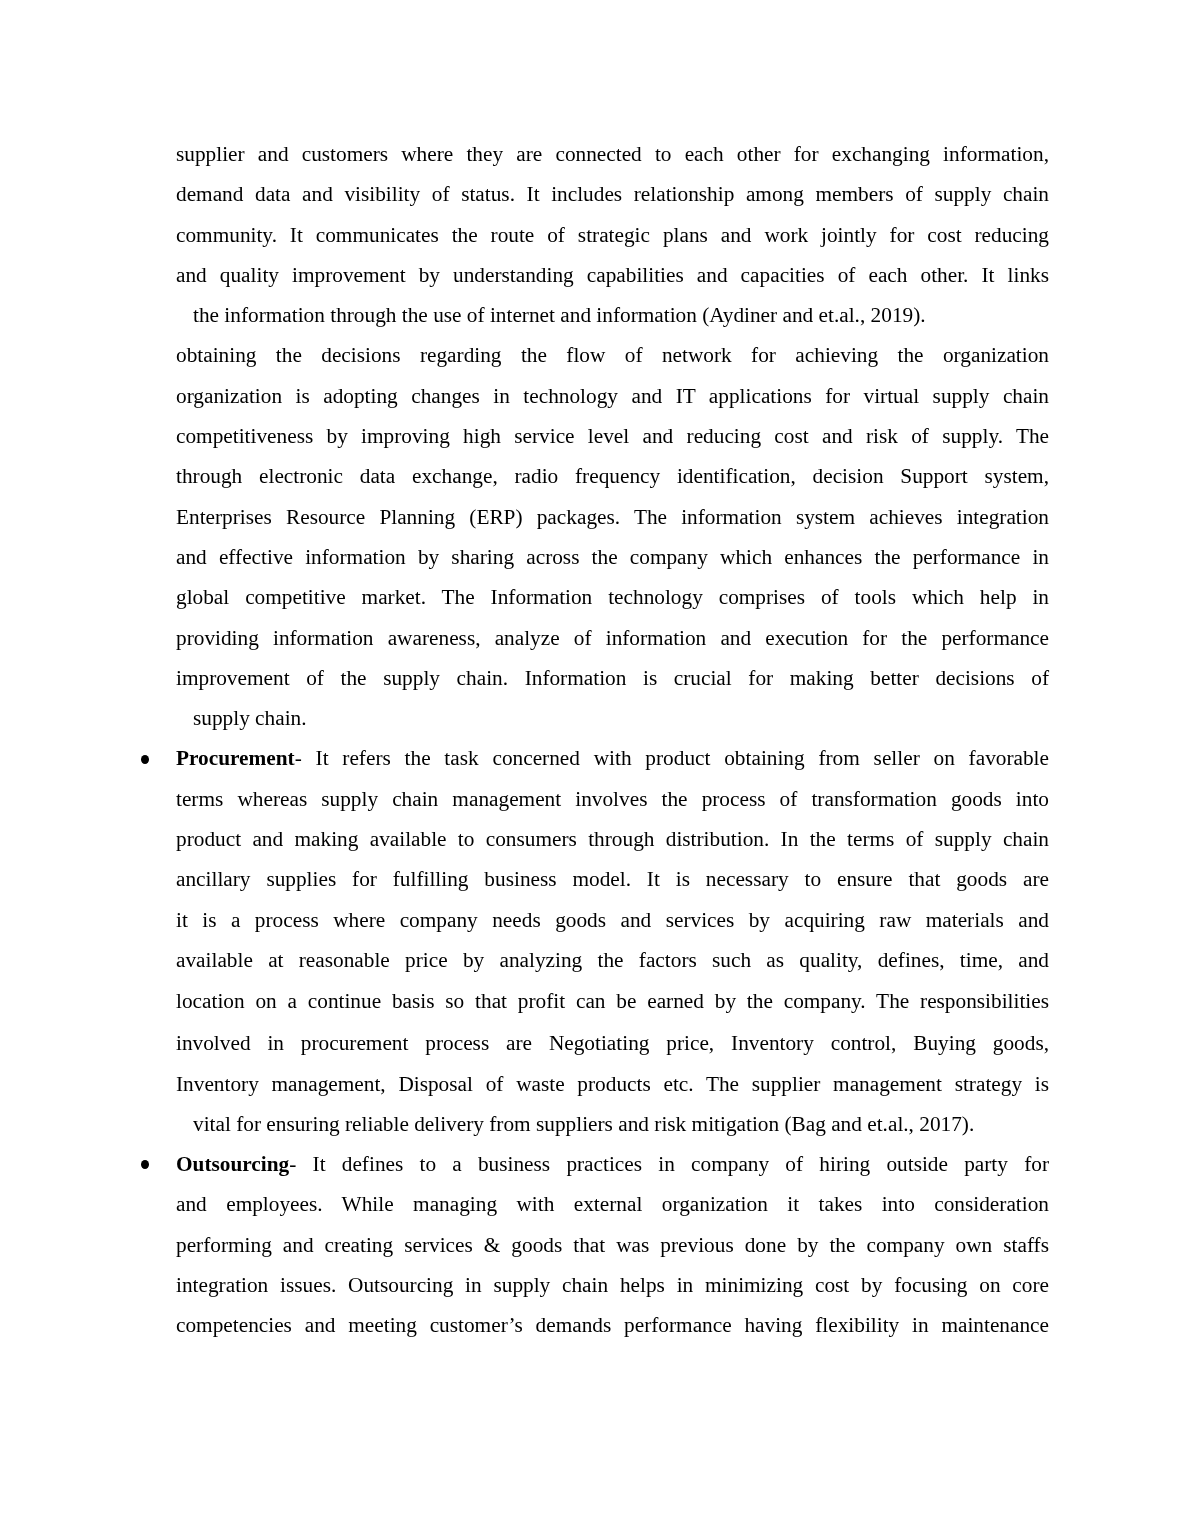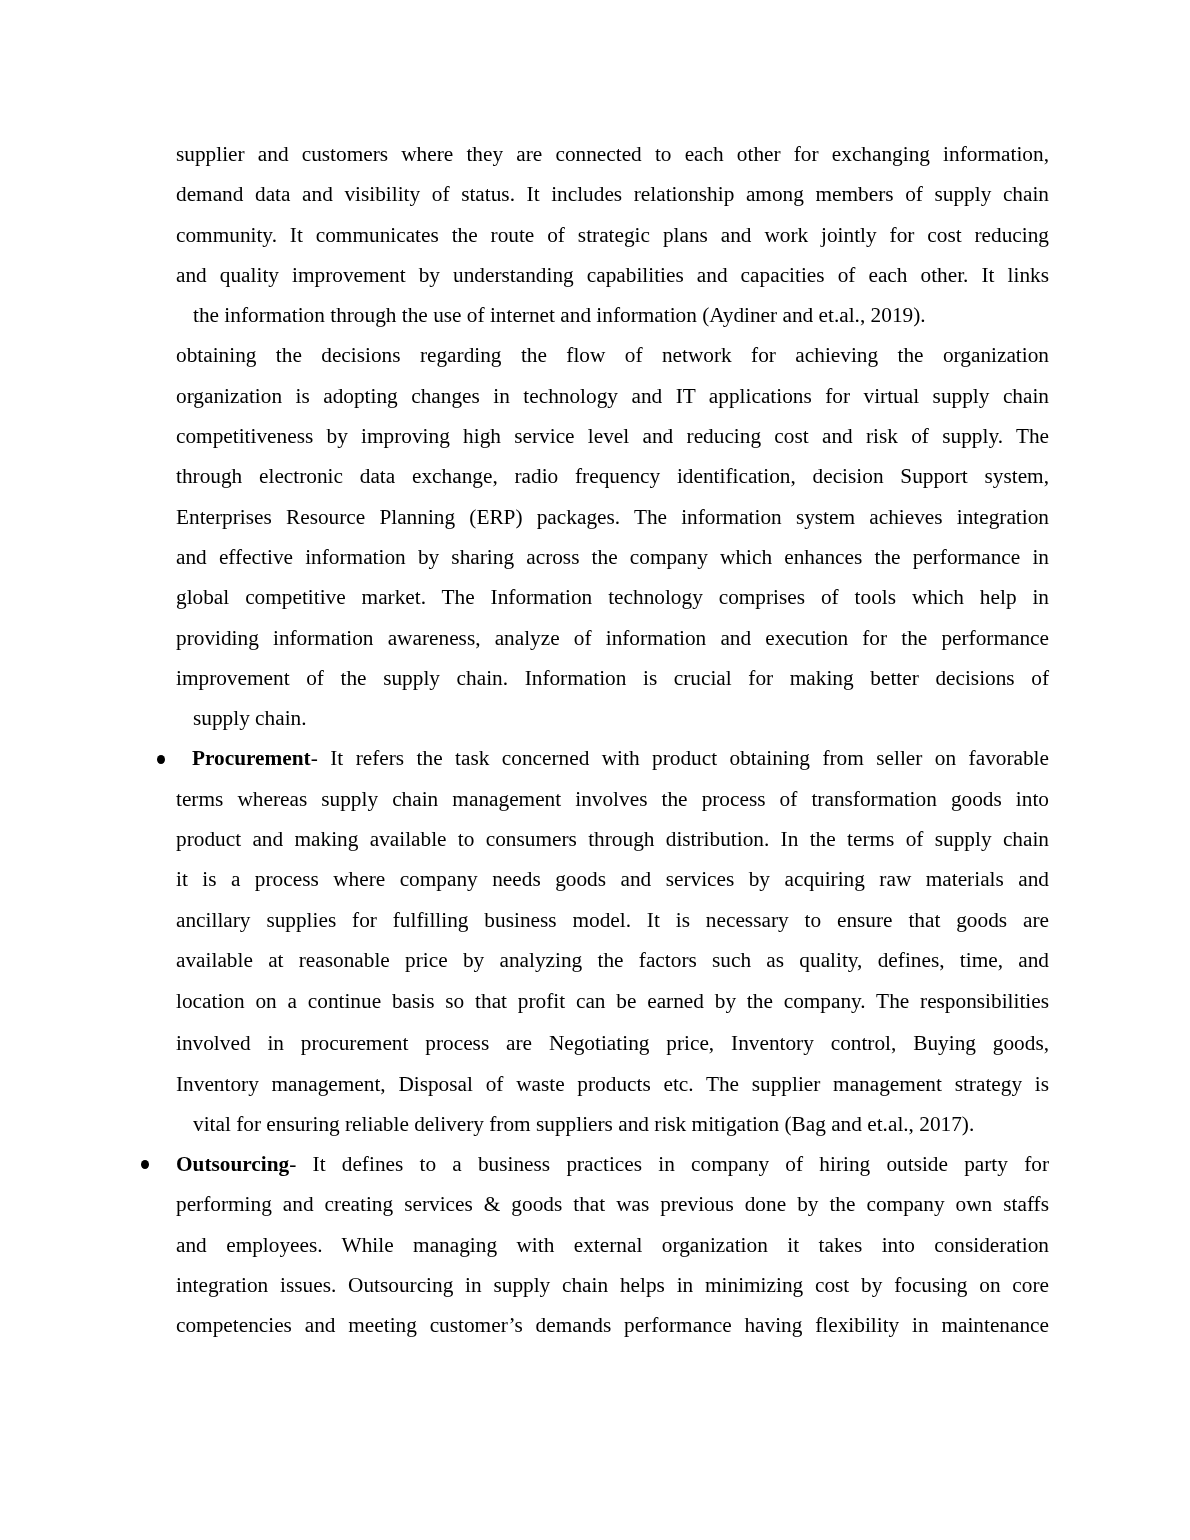--- a/index.html
+++ b/index.html
@@ -84,44 +84,44 @@
       <div class="line">through electronic data exchange, radio frequency identification, decision Support system,</div>
       <div class="line">Enterprises Resource Planning (ERP) packages. The information system achieves integration</div>
       <div class="line">and effective information by sharing across the company which enhances the performance in</div>
       <div class="line">global competitive market. The Information technology comprises of tools which help in</div>
       <div class="line">providing information awareness, analyze of information and execution for the performance</div>
       <div class="line">improvement of the supply chain. Information is crucial for making better decisions of</div>
       <div class="line last">supply chain.</div>
     </div>
 
     <div class="block">
-      <div class="line" style="white-space: normal; margin-left: 16px;">
+      <div class="line" style="white-space: normal;">
         <span class="bullet">
             <span class="bullet-dot"></span>
           </span>
         <span class="term">Procurement</span><span>- It refers the task concerned with product obtaining from seller on favorable</span>
       </div>
       <div class="line">terms whereas supply chain management involves the process of transformation goods into</div>
       <div class="line">product and making available to consumers through distribution. In the terms of supply chain</div>
+      <div class="line">ancillary supplies for fulfilling business model. It is necessary to ensure that goods are</div>
       <div class="line">it is a process where company needs goods and services by acquiring raw materials and</div>
-      <div class="line">ancillary supplies for fulfilling business model. It is necessary to ensure that goods are</div>
       <div class="line">available at reasonable price by analyzing the factors such as quality, defines, time, and</div>
       <div class="line" style="height:43px;line-height:43px;">location on a continue basis so that profit can be earned by the company. The responsibilities</div>
       <div class="line">involved in procurement process are Negotiating price, Inventory control, Buying goods,</div>
       <div class="line">Inventory management, Disposal of waste products etc. The supplier management strategy is</div>
       <div class="line last">vital for ensuring reliable delivery from suppliers and risk mitigation (Bag and et.al., 2017).</div>
     </div>
 
     <div class="block">
       <div class="line" style="white-space: normal;">
         <span class="bullet">
             <span class="bullet-dot"></span>
           </span>
         <span class="term">Outsourcing</span><span>- It defines to a business practices in company of hiring outside party for</span>
       </div>
+      <div class="line">and employees. While managing with external organization it takes into consideration</div>
       <div class="line">performing and creating services &amp; goods that was previous done by the company own staffs</div>
-      <div class="line">and employees. While managing with external organization it takes into consideration</div>
       <div class="line">integration issues. Outsourcing in supply chain helps in minimizing cost by focusing on core</div>
       <div class="line">competencies and meeting customer’s demands performance having flexibility in maintenance</div>
     </div>
 
   </div>
 </div>
 
 </body></html>

